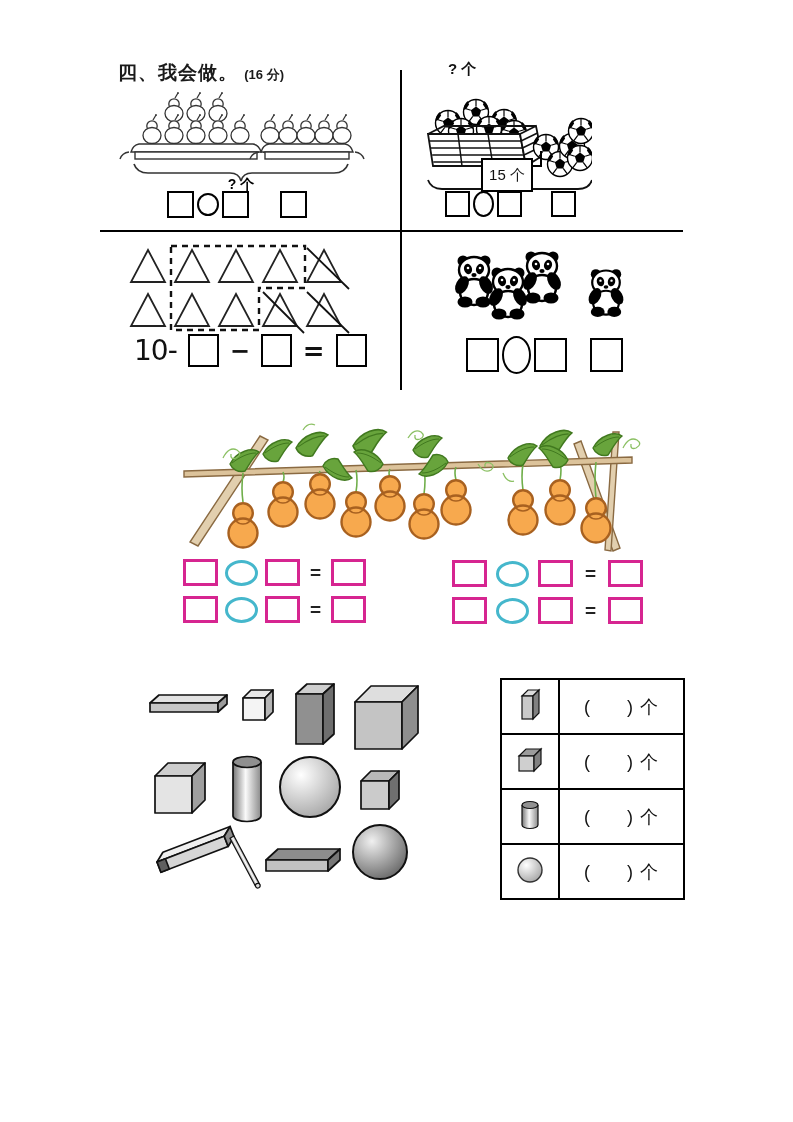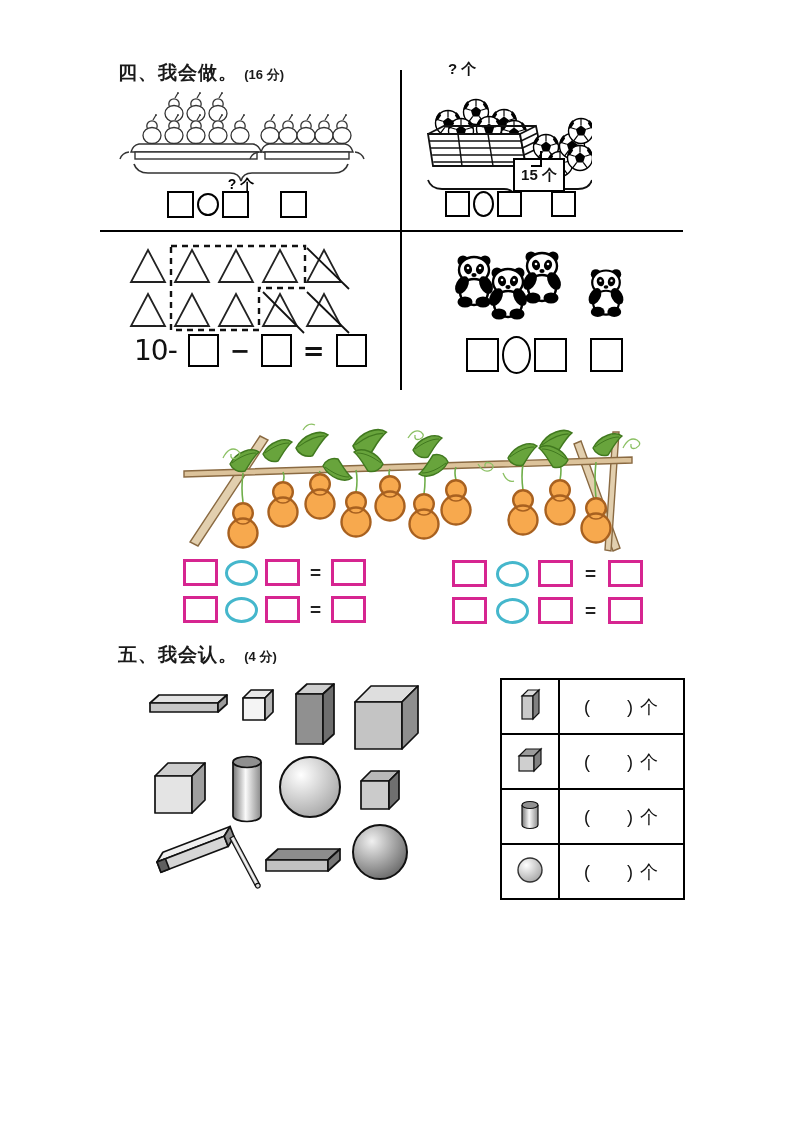--- a/index.html
+++ b/index.html
@@ -21,21 +21,21 @@
   .circ{border:2px solid #000;border-radius:50%;background:#fff;box-sizing:border-box;}
   .c22{width:22px;height:23px;}
   .c21{width:21px;height:26px;}
   .c29{width:29px;height:38px;}
   .g3{gap:3px;}
   .ml26{margin-left:26px;}
   .ml30{margin-left:28px;}
   .ml20{margin-left:20px;}
   .qlabel{font-size:15px;font-weight:600;white-space:pre;}
   .totalbox{border:2px solid #000;background:#fff;display:flex;align-items:center;justify-content:center;
-    font-size:15px;font-weight:700;white-space:pre;margin-left:32px;}
+    font-size:15px;font-weight:400;white-space:pre;}
   .eq3{display:flex;align-items:center;gap:11px;font-family:"DejaVu Sans",sans-serif;}
   .eq3 .prefix{font-size:28px;font-weight:500;letter-spacing:-1px;}
   .eq3 .op{font-size:24px;font-weight:600;}
   .eq3 .eqs{font-size:26px;font-weight:700;}
   .geq{display:flex;align-items:center;gap:7px;}
   .pink-sq{width:35px;height:27px;border:3px solid #d62590;background:#fff;box-sizing:border-box;}
   .cyan-oval{width:33px;height:26px;border:3px solid #45b7cc;border-radius:50%;background:#fff;box-sizing:border-box;}
   .geq .eqs{font-size:19px;font-weight:700;color:#222;margin:0 3px;}
   table.shapes{border-collapse:collapse;background:#fff;}
   table.shapes td{border:2px solid #000;padding:0;}
@@ -364,24 +364,20 @@
     <div class="pink-sq"></div>
   </div>
   <div class="abs geq" style="left:452px;top:597px;gap:9px;">
     <div class="pink-sq"></div>
     <div class="cyan-oval"></div>
     <div class="pink-sq"></div>
     <span class="eqs">=</span>
     <div class="pink-sq"></div>
   </div>
 
-  <div class="abs heading" style="left:118px;top:642px;">
-    <span>五、我会认。</span>
-    <span class="pts">(4 分)</span>
-  </div>
 
   <svg class="abs" style="left:133px;top:676px;" width="336" height="216" viewBox="0 0 336 216" stroke-linejoin="round">
 
     <g stroke="#111" stroke-width="1.7">
       <path d="M17,27 L26,19 L94,19 L85,27 Z" fill="#e2e2e2"></path>
       <rect x="17" y="27" width="68" height="9" fill="#c6c6c6"></rect>
       <path d="M85,27 L94,19 L94,28 L85,36 Z" fill="#9b9b9b"></path>
     </g>
     <g stroke="#111" stroke-width="1.7">
       <path d="M110,22 L118,14 L140,14 L132,22 Z" fill="#e8e8e8"></path>

